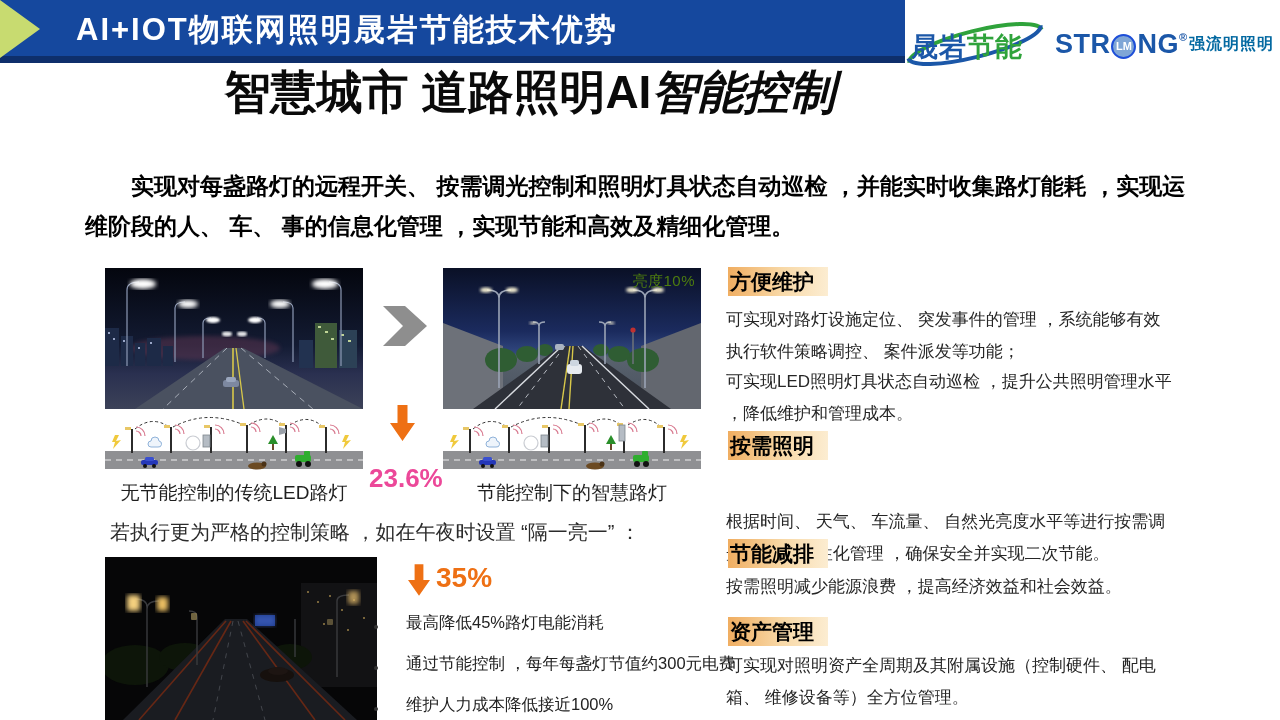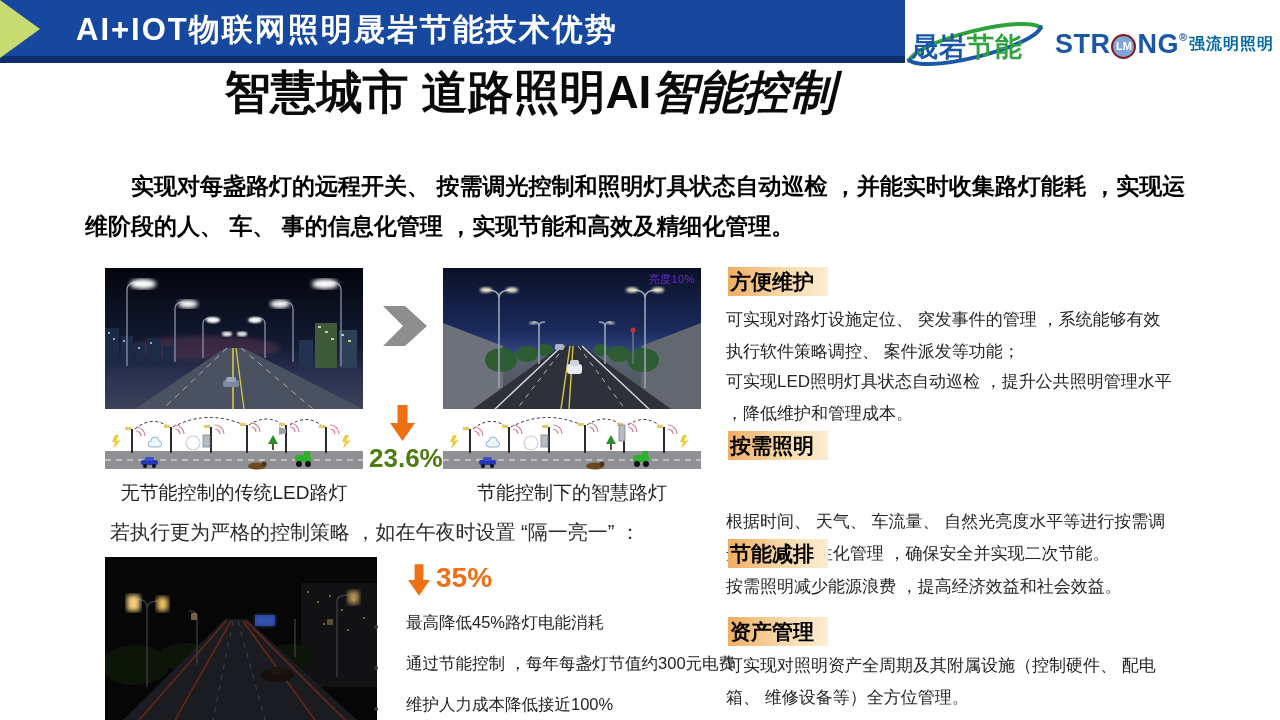--- a/index.html
+++ b/index.html
@@ -24,21 +24,21 @@
   .shengyan-orbit { position:absolute; left:0; top:0; }
   .shengyan-text {
     position:absolute; left:10px; top:13px; font-size:27px; font-weight:800; white-space:nowrap;
     letter-spacing:1px;
   }
   .shengyan-text .blue { color:#1B57A8; }
   .shengyan-text .green { color:#2FA33B; }
   .strong { display:flex; align-items:center; white-space:nowrap; flex:none; }
   .strong .latin { color:#1B57A8; font-size:27px; font-weight:800; letter-spacing:0.5px; }
   .lm-badge {
-    width:25px; height:25px; border-radius:50%; background:#7FA6D6; border:2px solid #7f1d1d;
+    width:25px; height:25px; border-radius:50%; background:#7FA6D6; border:2px solid #1d4ed8;
     color:#ffffff; font-size:11px; font-weight:bold; display:flex; align-items:center;
     justify-content:center; margin:0 1px; position:relative; top:2px;
   }
   .strong .reg { color:#1B57A8; font-size:11px; font-weight:bold; align-self:flex-start; margin-top:2px; }
   .strong .cn { color:#0369a1; font-size:16px; font-weight:700; margin-left:2px; letter-spacing:1px; }
   
   .main-title {
     position:absolute; left:80px; top:62px; width:900px; text-align:center;
     font-size:46px; color:#0a0a0a; white-space:nowrap;
   }
@@ -57,25 +57,25 @@
   .after-diagram  { left:443px; top:411px; width:258px; height:64px; }
   .caption {
     position:absolute; width:258px; text-align:center; font-size:19px; color:#1f1f1f;
     white-space:nowrap;
   }
   .before-caption { left:105px; top:480px; }
   .after-caption  { left:443px; top:480px; }
   .chevron { position:absolute; left:383px; top:306px; }
   .brightness-badge {
     position:absolute; left:443px; top:272px; width:252px; text-align:right;
-    color:#6d28d9; font-size:11px; letter-spacing:0.5px;
+    color:#4d7c0f; font-size:15px; letter-spacing:0.5px;
   }
   .drop-arrow-1 { position:absolute; left:390px; top:403px; }
   .drop-pct-1 {
-    position:absolute; left:369px; top:443px; font-size:26px; font-weight:bold; color:#4d7c0f;
+    position:absolute; left:369px; top:463px; font-size:26px; font-weight:bold; color:#ec4899;
     white-space:nowrap;
   }
   
   .midnight-intro {
     position:absolute; left:110px; top:519px; font-size:20px; color:#2b2b2b; white-space:pre-wrap;
   }
   .midnight-img { left:105px; top:557px; width:272px; height:163px; }
   .drop-arrow-2 { position:absolute; left:408px; top:562px; }
   .drop-pct-2 {
     position:absolute; left:436px; top:562px; font-size:28px; font-weight:bold; color:#EE7014;

